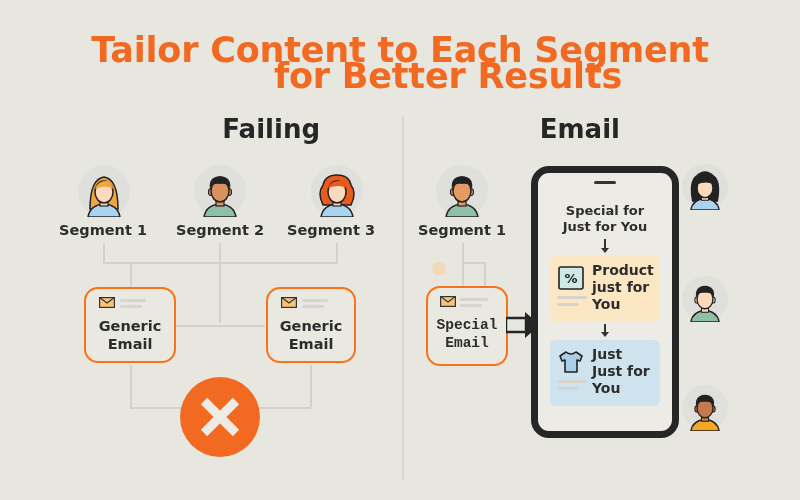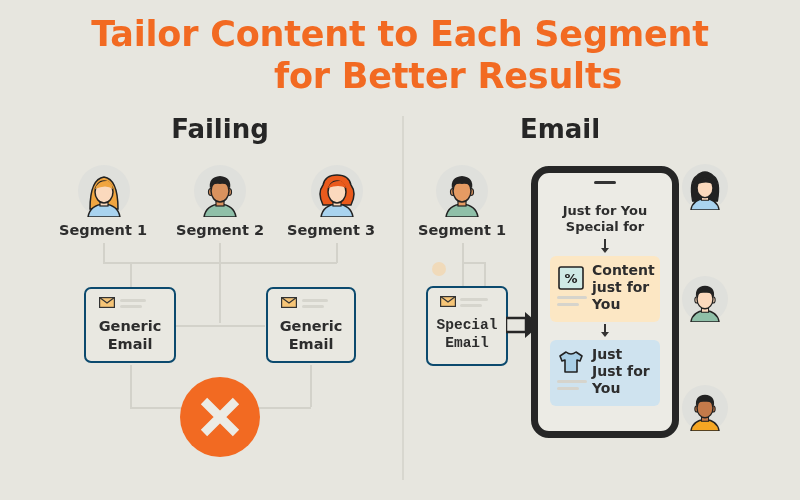--- a/index.html
+++ b/index.html
@@ -7,30 +7,30 @@
     width:800px; height:500px; overflow:hidden; position:relative;
     background:#e7e6df;
     font-family:"DejaVu Sans", "Liberation Sans", sans-serif;
     color:#2a2a2a;
   }
   .abs { position:absolute; }
   .title {
     left:0; width:800px; text-align:center; color:#f26a22;
     font-weight:bold; font-size:35px; line-height:41px; letter-spacing:-0.2px;
   }
-  .section-title { font-weight:bold; font-size:26px; color:#262626; text-align:center; }
+  .section-title { font-weight:bold; font-size:26px; color:#262626; text-align:right; }
   .divider { left:402px; top:116px; width:1.5px; height:364px; background:#d8d7cf; }
   .avatar {
     width:52px; height:52px; border-radius:50%; background:#dfe0dc;
   }
   .avatar svg { width:52px; height:52px; display:block; }
   .seg-label { font-size:14.5px; font-weight:bold; color:#2d2d2d; text-align:center; width:110px; }
   .line { background:#d3d2ca; }
   .email-card {
-    width:68px; height:76px; border:2px solid #0c4a6e; border-radius:7px;
+    width:68px; height:76px; border:2px solid #f97316; border-radius:14px;
     background:#e9e8e1; box-sizing:border-box;
   }
   .email-card .env { position:absolute; left:13px; top:8px; width:16px; height:11px; }
   .email-card .bar1 { position:absolute; left:34px; top:10px; width:26px; height:3px; background:#d6d5cd; border-radius:2px; }
   .email-card .bar2 { position:absolute; left:34px; top:16px; width:22px; height:3px; background:#d6d5cd; border-radius:2px; }
   .email-card .txt {
     position:absolute; left:0; top:28px; width:100%; text-align:center;
     font-size:14.5px; font-weight:bold; line-height:18px; color:#2d2d2d;
   }
   .x-circle {
@@ -58,21 +58,21 @@
   .card .ctext {
     position:absolute; left:42px; top:6px; font-size:14px; font-weight:bold;
     line-height:17px; color:#2d2d2d;
   }
   .card .cb1 { position:absolute; left:7px; top:40px; width:30px; height:3px; background:#d6d4cc; border-radius:2px; }
   .card .cb2 { position:absolute; left:7px; top:47px; width:22px; height:3px; background:#d6d4cc; border-radius:2px; }
 </style>
 </head>
 <body>
 
-<div class="abs title" style="top:14px;">Tailor Content to Each Segment</div>
+<div class="abs title" style="top:30px;">Tailor Content to Each Segment</div>
 <div class="abs title" style="top:56px;padding-left:48px;">for Better Results</div>
 
 <div class="abs divider"></div>
 
 <div class="abs section-title" style="left:120px; top:114px; width:200px;">Failing</div>
 
 <div class="abs line" style="left:103px; top:243px; width:1.5px; height:20px;"></div>
 <div class="abs line" style="left:219px; top:243px; width:1.5px; height:80px;"></div>
 <div class="abs line" style="left:336px; top:243px; width:1.5px; height:20px;"></div>
 <div class="abs line" style="left:103px; top:262px; width:234px; height:1.5px;"></div>
@@ -181,32 +181,32 @@
 </div>
 
 <svg class="abs" style="left:506px; top:308px;" width="36" height="36" viewBox="0 0 36 36">
   <rect x="0" y="10" width="20" height="14" fill="#e7e6df" stroke="#262626" stroke-width="2.5"></rect>
   <path d="M19 4 L34 17 L19 30 Z" fill="#262626"></path>
 </svg>
 
 <div class="abs phone">
   <div class="speaker"></div>
   <div class="phone-head">
+    <div>Special for</div>
     <div>Just for You</div>
-    <div>Special for</div>
   </div>
   <div class="arrow-small" style="left:66px; top:66px; height:10px;"></div>
 
   <div class="card" style="top:83px; background:#fce7c4;">
     <svg class="icon-box" viewBox="0 0 26 24">
       <rect x="1" y="1" width="24" height="22" rx="2" fill="#cfeae6" stroke="#222" stroke-width="1.6"></rect>
       <text x="13" y="17" text-anchor="middle" font-size="13" font-weight="bold" fill="#222" font-family="DejaVu Sans, sans-serif">%</text>
     </svg>
     <div class="ctext">
-      <div>Content</div>
+      <div>Product</div>
       <div>just for</div>
       <div>You</div>
     </div>
     <div class="cb1"></div>
     <div class="cb2"></div>
   </div>
 
   <div class="arrow-small" style="left:66px; top:151px; height:9px;"></div>
 
   <div class="card" style="top:167px; background:#cfe3ef;">

